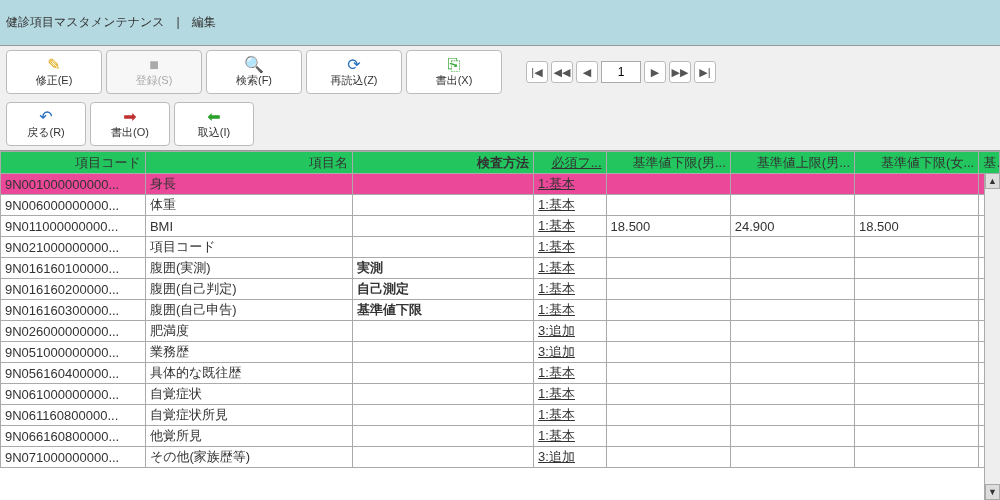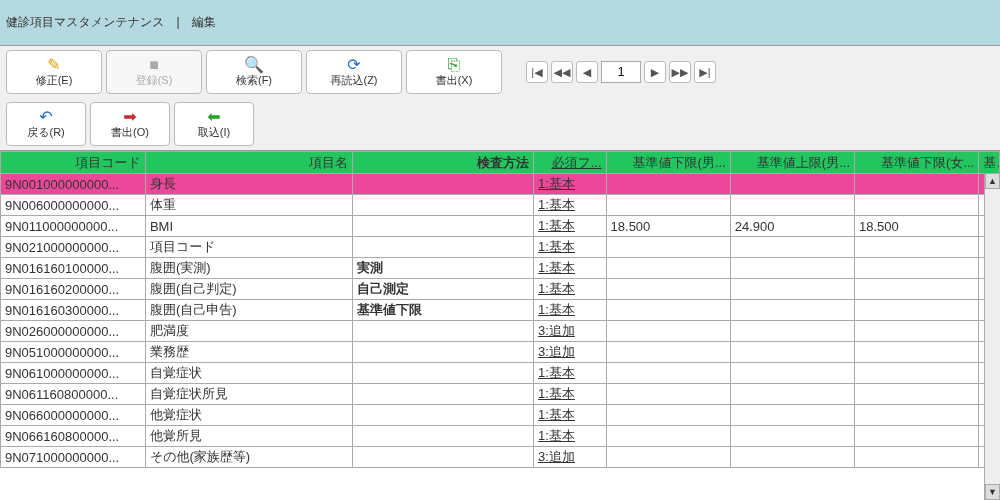--- a/index.html
+++ b/index.html
@@ -277,42 +277,42 @@
           <td class="col-code">9N051000000000...</td>
           <td class="col-name">業務歴</td>
           <td class="col-method"></td>
           <td class="col-req">3:追加</td>
           <td class="col-num"></td>
           <td class="col-num"></td>
           <td class="col-num"></td>
           <td class="col-last"></td>
         </tr>
         <tr>
+          <td class="col-code">9N056160400000...</td>
+          <td class="col-name">具体的な既往歴</td>
+          <td class="col-method"></td>
+          <td class="col-req">1:基本</td>
+          <td class="col-num"></td>
+          <td class="col-num"></td>
+          <td class="col-num"></td>
+          <td class="col-last"></td>
+        </tr>
+        <tr>
           <td class="col-code">9N061000000000...</td>
           <td class="col-name">自覚症状</td>
           <td class="col-method"></td>
           <td class="col-req">1:基本</td>
           <td class="col-num"></td>
           <td class="col-num"></td>
           <td class="col-num"></td>
           <td class="col-last"></td>
         </tr>
         <tr>
           <td class="col-code">9N061160800000...</td>
           <td class="col-name">自覚症状所見</td>
-          <td class="col-method"></td>
-          <td class="col-req">1:基本</td>
-          <td class="col-num"></td>
-          <td class="col-num"></td>
-          <td class="col-num"></td>
-          <td class="col-last"></td>
-        </tr>
-        <tr>
-          <td class="col-code">9N066000000000...</td>
-          <td class="col-name">他覚症状</td>
           <td class="col-method"></td>
           <td class="col-req">1:基本</td>
           <td class="col-num"></td>
           <td class="col-num"></td>
           <td class="col-num"></td>
           <td class="col-last"></td>
         </tr>
         <tr>
           <td class="col-code">9N066160800000...</td>
           <td class="col-name">他覚所見</td>

